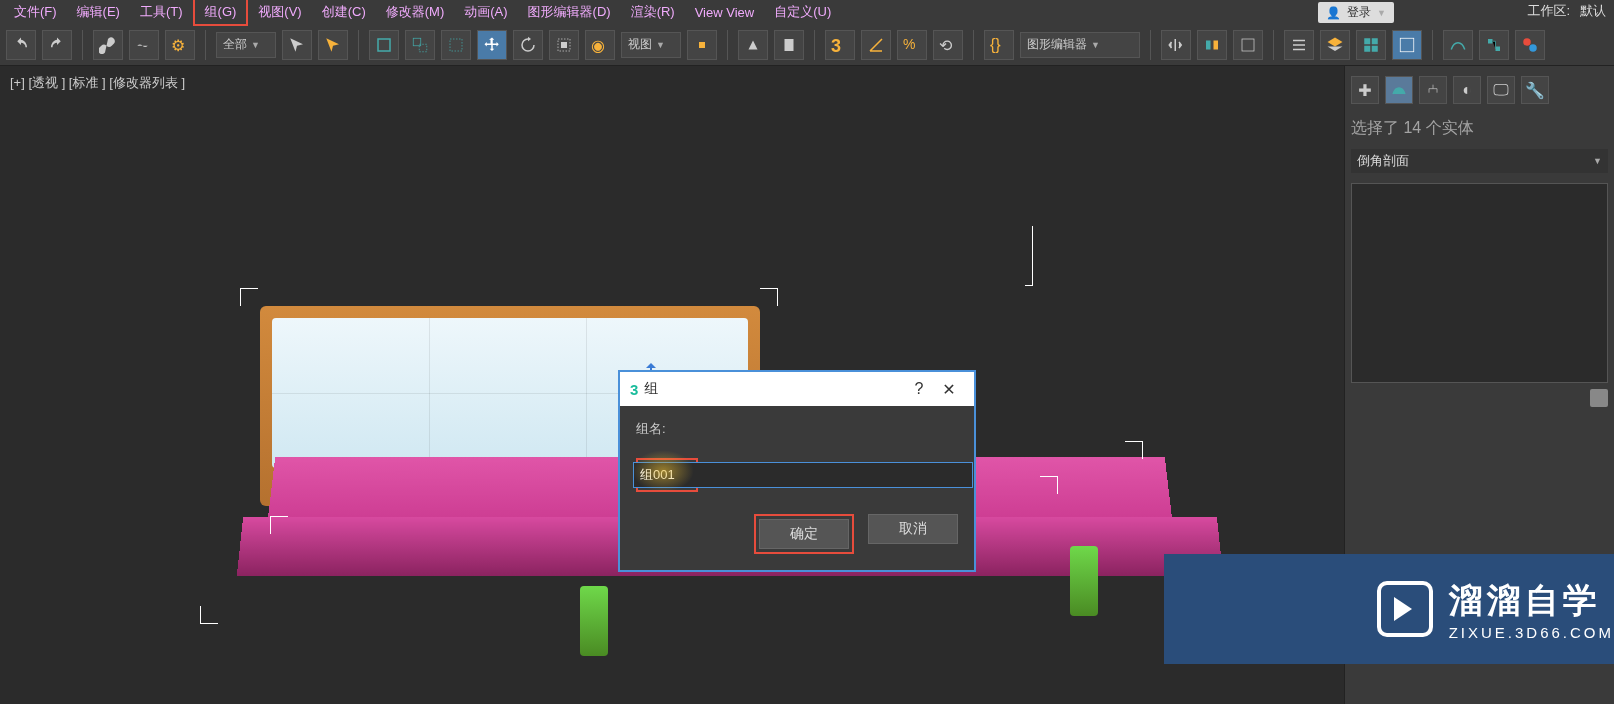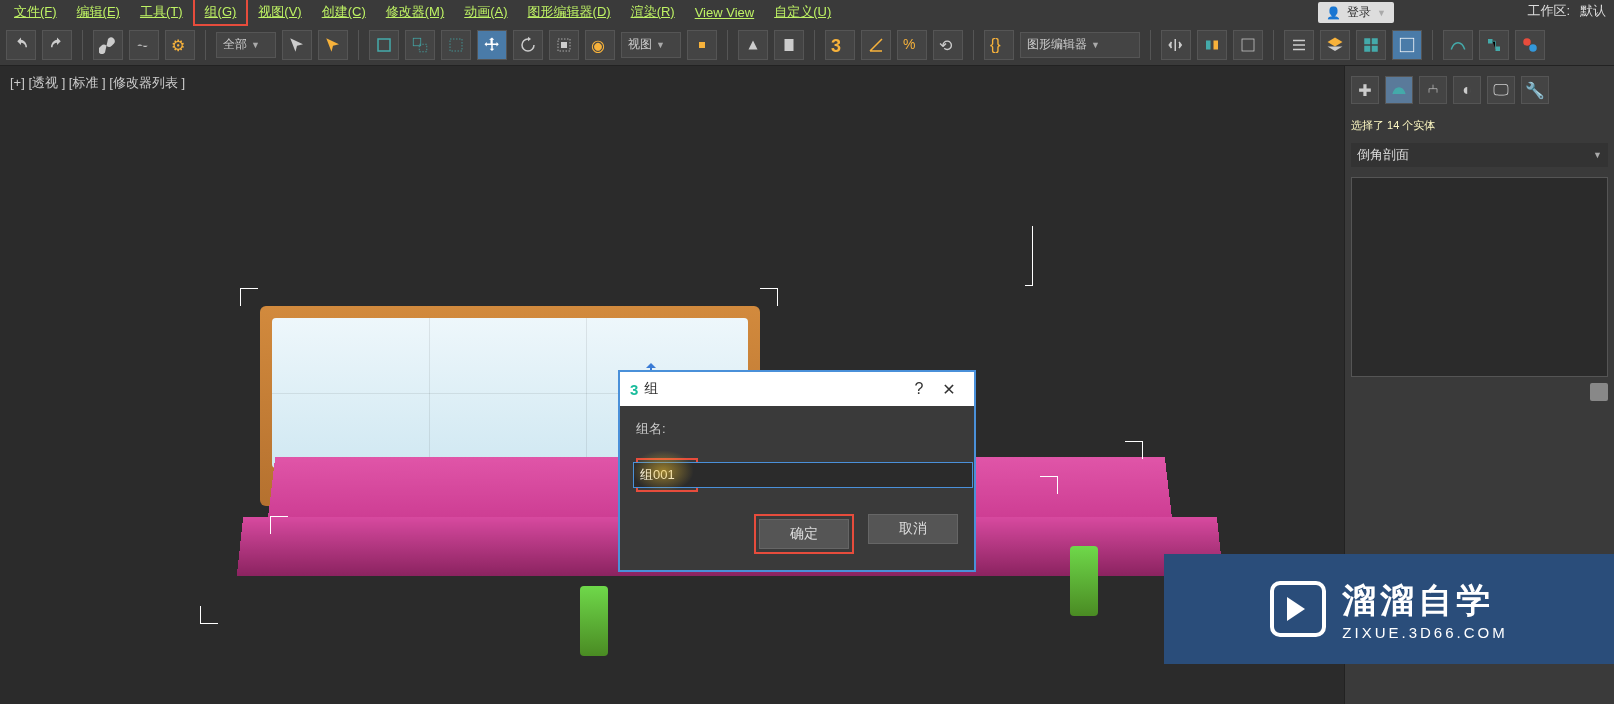--- a/index.html
+++ b/index.html
@@ -1,20 +1,20 @@
 <!DOCTYPE html>
 <html><head>
 <meta charset="utf-8">
 <style>
 * { margin: 0; padding: 0; box-sizing: border-box; font-family: "Microsoft YaHei", sans-serif; }
 body { background: #3a3a3a; color: #ccc; width: 1614px; height: 704px; overflow: hidden; position: relative; }
 
 
 .menu-bar { height: 24px; background: #3a3a3a; display: flex; align-items: center; font-size: 13px; padding-left: 4px; }
-.menu-item { padding: 3px 10px; cursor: pointer; color: #bef264; text-decoration: underline; }
+.menu-item { padding: 3px 10px; cursor: pointer; color: #f0abfc; }
 .menu-item.highlighted { border: 2px solid #e74c3c; }
 
 
 .login-area { position: absolute; top: 2px; right: 220px; display: flex; align-items: center; gap: 6px; background: #ddd; padding: 2px 8px; border-radius: 2px; color: #333; font-size: 12px; }
 .workspace-area { position: absolute; top: 2px; right: 8px; display: flex; align-items: center; gap: 10px; color: #ddd; font-size: 13px; }
 
 
 .toolbar { height: 42px; background: #3a3a3a; display: flex; align-items: center; gap: 6px; padding: 0 6px; border-bottom: 1px solid #222; }
 .tool-btn { width: 30px; height: 30px; background: #444; border: 1px solid #555; display: flex; align-items: center; justify-content: center; cursor: pointer; }
 .tool-btn.blue { background: #4a7ba8; }
@@ -49,21 +49,21 @@
 .sel-br { bottom: -10px; right: -10px; border-left: none; border-top: none; }
 .gizmo { position: absolute; top: 90px; left: 420px; width: 60px; height: 60px; }
 .gizmo .z { position:absolute; left:50%; top:-30px; width:2px; height:50px; background:#3a7bd5; }
 .gizmo .z::after { content:""; position:absolute; top:-8px; left:-4px; border:5px solid transparent; border-bottom-color:#3a7bd5; }
 .gizmo .xy { position:absolute; left:50%; top:20px; width: 40px; height: 30px; border-left:2px solid #e74c3c; border-bottom:2px solid #2ecc71; }
 
 
 .cmd-row { display: flex; gap: 6px; padding: 4px 0 10px 0; }
 .cmd-btn { width: 28px; height: 28px; background: #444; border: 1px solid #555; display: flex; align-items: center; justify-content: center; cursor: pointer; }
 .cmd-btn.active { background: #5a7a9a; }
-.sel-info { font-size: 11px; color: #fef9c3; padding: 4px 0 10px 0; }
+.sel-info { font-size: 16px; color: #a3a3a3; padding: 4px 0 10px 0; }
 .mod-header { font-size: 13px; color: #ddd; background: #333; padding: 3px 6px; margin-bottom: 6px; display: flex; justify-content: space-between; align-items: center; }
 .mod-grid { display: grid; grid-template-columns: 1fr 1fr; gap: 4px; }
 .mod-btn { background: #555; border: 1px solid #666; color: #ccc; font-size: 12px; padding: 5px 4px; text-align: center; cursor: pointer; }
 .mod-stack { margin-top: 10px; height: 200px; background: #2b2b2b; border: 1px solid #555; }
 .mod-stack-foot { display: flex; justify-content: flex-end; padding: 6px 0; }
 
 
 .dialog { position: absolute; top: 370px; left: 618px; width: 358px; background: #3a3a3a; border: 2px solid #4a90d9; z-index: 100; }
 .dialog-titlebar { height: 34px; background: #fff; display: flex; align-items: center; padding: 0 10px; }
 .dialog-titlebar .icon3 { color: #1abc9c; font-weight: bold; margin-right: 6px; font-size: 15px; }
@@ -74,21 +74,21 @@
 .input-wrap { border: 2px solid #e74c3c; padding: 2px 0; width: 62px; display: inline-block; }
 .dialog-input-row { position: relative; }
 .dialog-input { width: 340px; height: 26px; margin-left: -5px; background: #2b2b2b; border: 1px solid #4a90d9; color: #fff; font-size: 13px; padding: 0 6px; }
 .highlight-circle { position: absolute; left: -4px; top: -8px; width: 62px; height: 42px; border-radius: 50%; background: radial-gradient(rgba(226,182,48,0.6), transparent 70%); pointer-events: none; }
 .dialog-buttons { display: flex; justify-content: flex-end; gap: 14px; margin-top: 22px; }
 .dlg-btn { width: 90px; height: 30px; background: #555; border: 1px solid #666; color: #ddd; font-size: 14px; cursor: pointer; }
 .dlg-btn.primary-wrap { border: 2px solid #e74c3c; padding: 3px; width: auto; height: auto; background: transparent; }
 .dlg-btn.primary-wrap .dlg-btn { margin: 0; }
 
 
-.watermark { position: absolute; right: 0; bottom: 40px; width: 450px; height: 110px; background: #2a4d7a; display: flex; align-items: center; justify-content: center; gap: 16px; }
+.watermark { position: absolute; right: 0; bottom: 40px; width: 450px; height: 110px; background: #2a4d7a; display: flex; align-items: center; justify-content: flex-end; gap: 16px; }
 .watermark .play { width: 56px; height: 56px; border: 4px solid #fff; border-radius: 10px; display: flex; align-items: center; justify-content: center; }
 .watermark .play::after { content:""; border: 12px solid transparent; border-left: 18px solid #fff; margin-left: 8px; }
 .watermark .txt { color: #fff; }
 .watermark .txt .cn { font-size: 34px; font-weight: bold; letter-spacing: 4px; }
 .watermark .txt .en { font-size: 15px; letter-spacing: 3px; }
 
 
 .scene-bracket { position:absolute; border:1px solid #fff; width:20px; height:20px; }
 
 .chevron { font-size: 9px; color: #aaa; }

